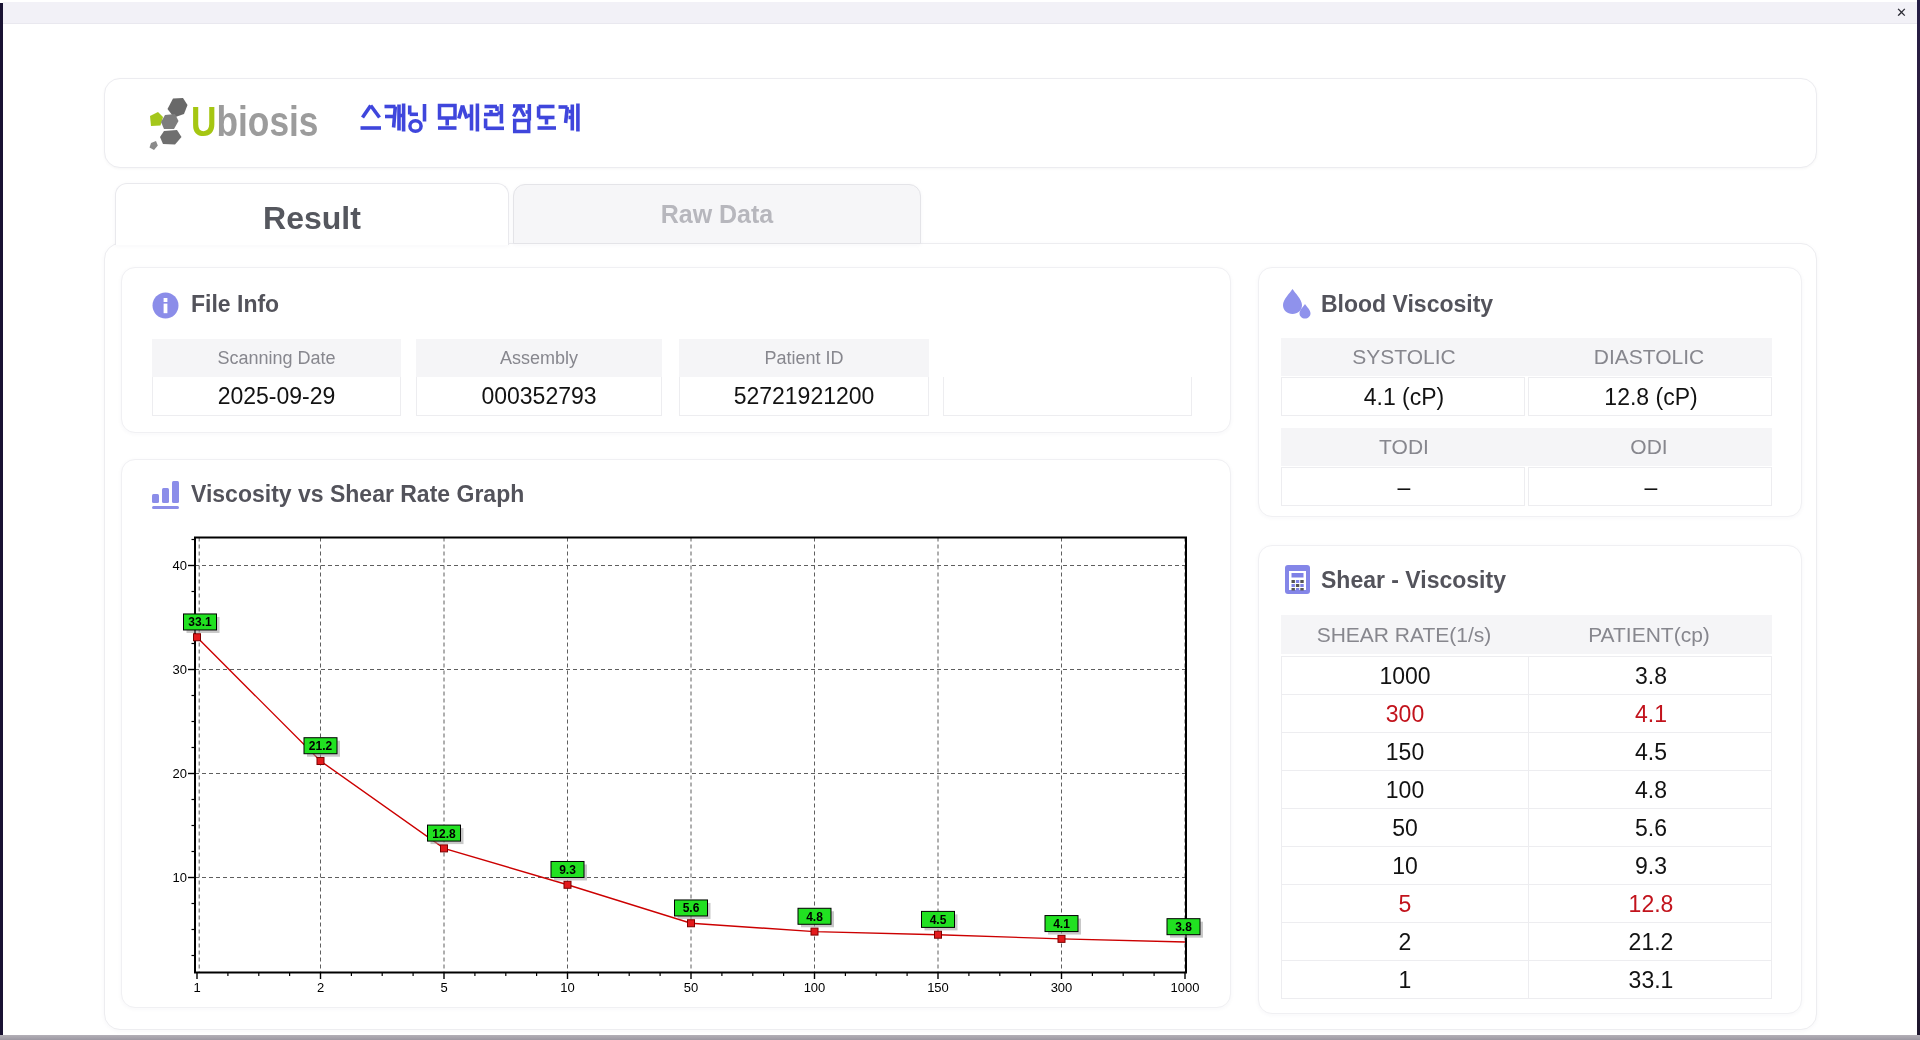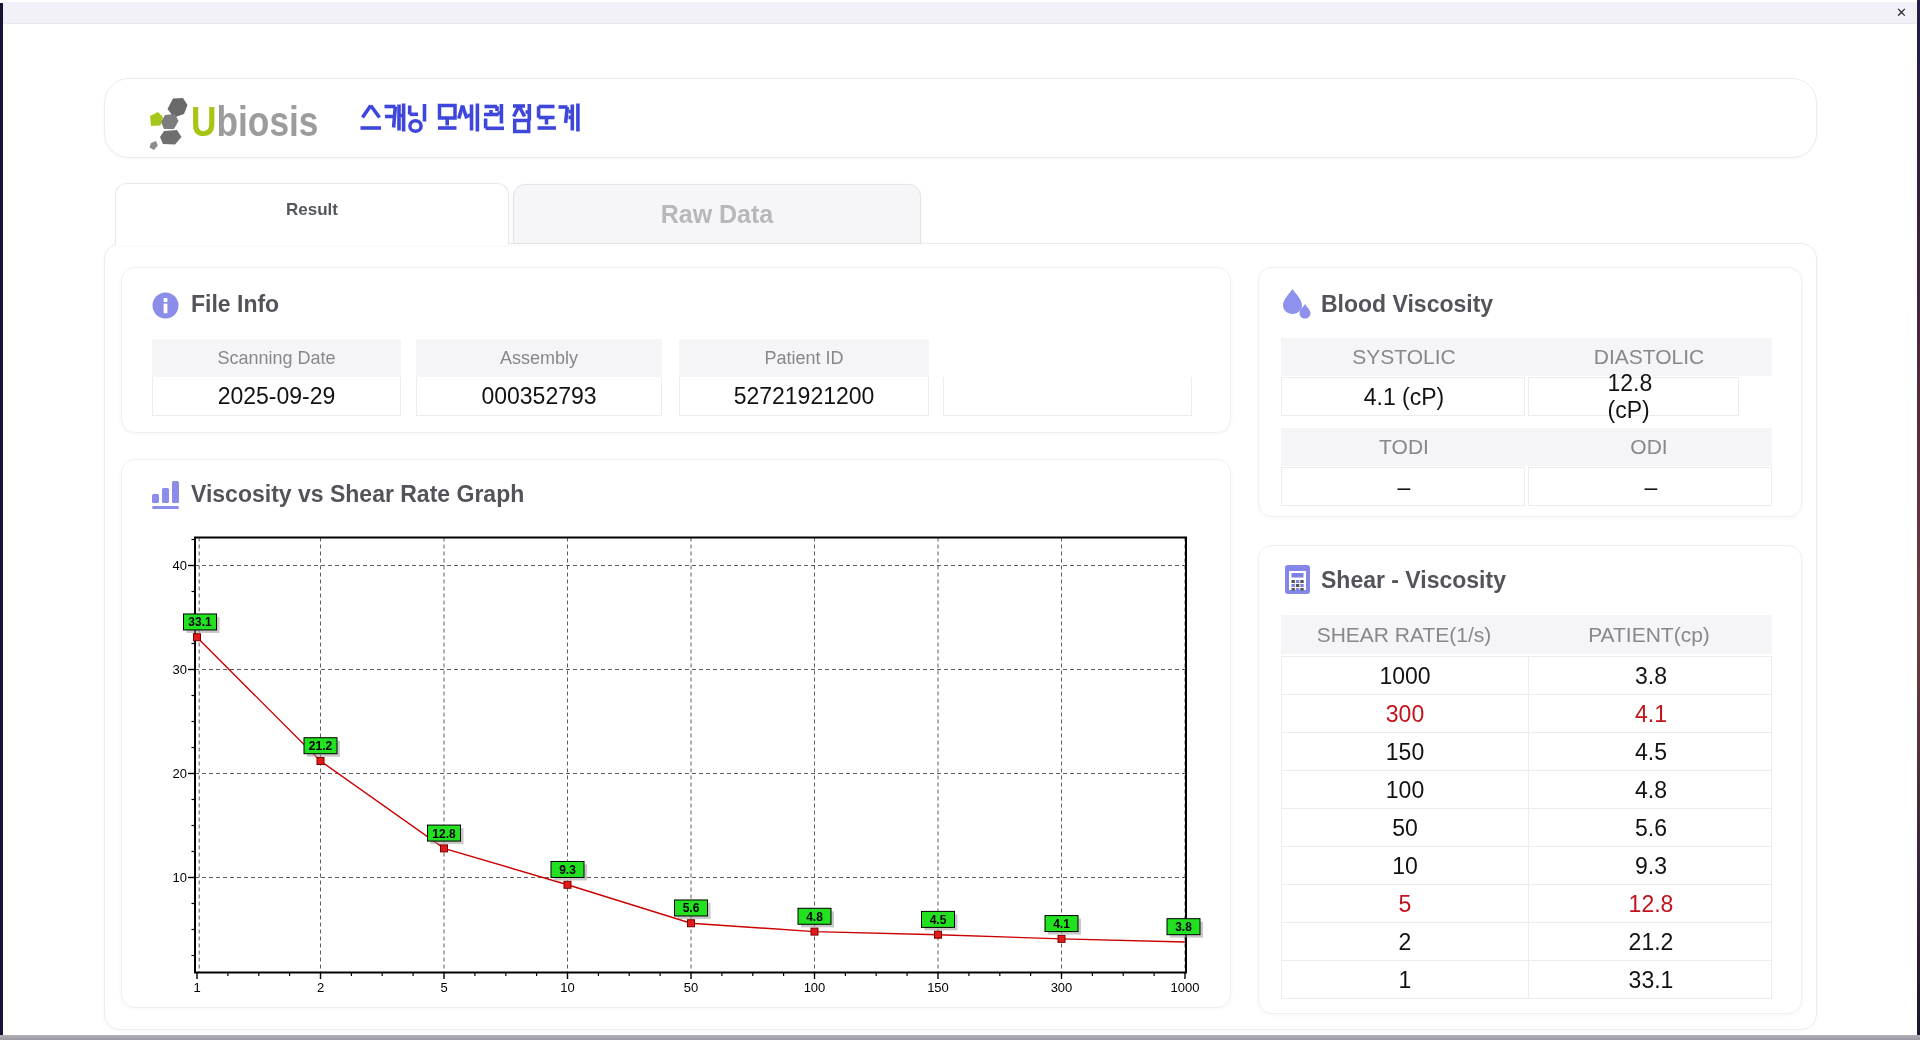--- a/index.html
+++ b/index.html
@@ -8,25 +8,25 @@
 .abs { position:absolute; }
 
 #topbar { left:3px; top:2px; width:1914px; height:22px; background:#f2f1f7; border-bottom:1px solid #e9e8ef; }
 #closex { right:13px; top:5px; font-size:13px; color:#2a2a33; font-weight:400; }
 #lstrip { left:0; top:3px; width:3px; height:1033px; background:#191233; }
 #rstrip { right:0; top:0; width:3px; height:1040px;
   background:linear-gradient(#241d45 0%, #38203a 20%, #5d3040 45%, #6b4040 60%, #40283a 80%, #1c152c 100%); }
 #bstrip { left:0; bottom:0; width:1920px; height:5px; background:linear-gradient(#b3afb7,#9c98a2); }
 
 .card { position:absolute; background:#fff; border:1px solid #ececf0; border-radius:14px; box-shadow:0 1px 4px rgba(50,50,90,0.04); }
-#headercard { left:104px; top:78px; width:1713px; height:80px; border-radius:25px; box-shadow:0 1px 3px rgba(0,0,0,0.04); }
+#headercard { left:104px; top:78px; width:1713px; height:90px; border-radius:16px; box-shadow:0 1px 3px rgba(0,0,0,0.04); }
 #outercard { left:104px; top:243px; width:1713px; height:787px; border-radius:16px; border-color:#ededf0; }
 #tab1 { left:115px; top:183px; width:394px; height:62px; background:#fff;
   border:1px solid #e9e9ed; border-bottom:none; border-radius:12px 12px 0 0; z-index:3; }
-#tab1 .t { margin-top:16px; text-align:center; font-size:17px; font-weight:700; color:#55575e; }
+#tab1 .t { margin-top:16px; text-align:center; font-size:32px; font-weight:700; color:#55575e; }
 #tab2 { left:513px; top:184px; width:408px; height:60px; background:#f6f6f8;
   border:1px solid #e4e4e8; border-radius:12px 12px 0 0; z-index:1; }
 #tab2 .t { margin-top:15px; text-align:center; font-size:25px; font-weight:700; color:#b7b7bd; }
 #fileinfo { left:121px; top:267px; width:1110px; height:166px; border-color:#f0f0f3; }
 #graphcard { left:121px; top:459px; width:1110px; height:549px; border-color:#f0f0f3; }
 #bloodcard { left:1258px; top:267px; width:544px; height:250px; border-color:#f0f0f3; }
 #shearcard { left:1258px; top:545px; width:544px; height:469px; border-color:#f0f0f3; }
 .ctitle { position:absolute; font-size:23px; font-weight:700; color:#53535b; }
 
 .fhead { position:absolute; height:38px; background:#f5f5f7; color:#87878e; font-size:18px;
@@ -264,21 +264,21 @@
     <path d="M 22 15 C 23.5 17.5 27.5 21 27.5 24.2 C 27.5 27.4 25 29.5 22 29.5 C 19 29.5 16.5 27.4 16.5 24.2 C 16.5 21 20.5 17.5 22 15 Z" fill="#8f92ec"></path>
   </svg>
   <div class="ctitle" style="left:62px;top:23px;">Blood Viscosity</div>
   <div class="thead" style="left:22px;top:70px;width:491px;height:38px;">
     <span style="left:123px;">SYSTOLIC</span>
       <span style="left:368px;">DIASTOLIC</span>
   </div>
   <div class="tcell" style="left:22px;top:109px;width:244px;height:39px;">
       <span style="left:122px;">4.1 (cP)</span>
     </div>
-  <div class="tcell" style="left:269px;top:109px;width:211px;height:39px;">
+  <div class="tcell" style="left:269px;top:109px;width:244px;height:39px;">
       <span style="left:122px;">12.8 (cP)</span>
     </div>
   <div class="thead" style="left:22px;top:160px;width:491px;height:38px;">
     <span style="left:123px;">TODI</span>
       <span style="left:368px;">ODI</span>
   </div>
   <div class="tcell" style="left:22px;top:199px;width:244px;height:39px;">
       <span style="left:122px;">–</span>
     </div>
   <div class="tcell" style="left:269px;top:199px;width:244px;height:39px;">

